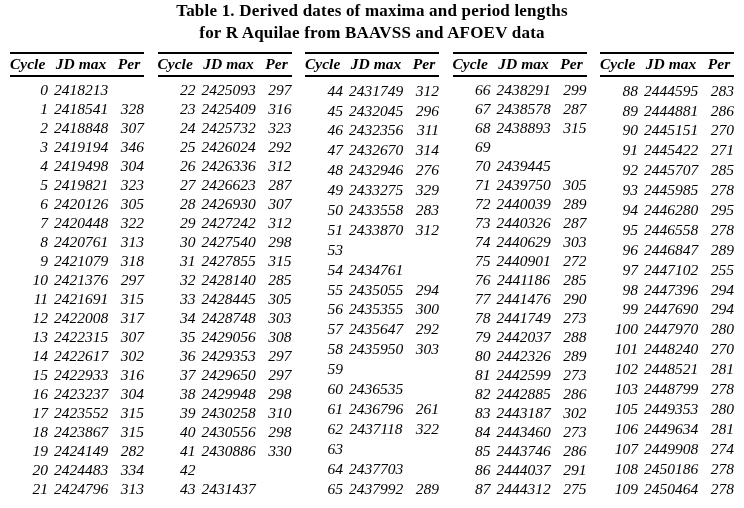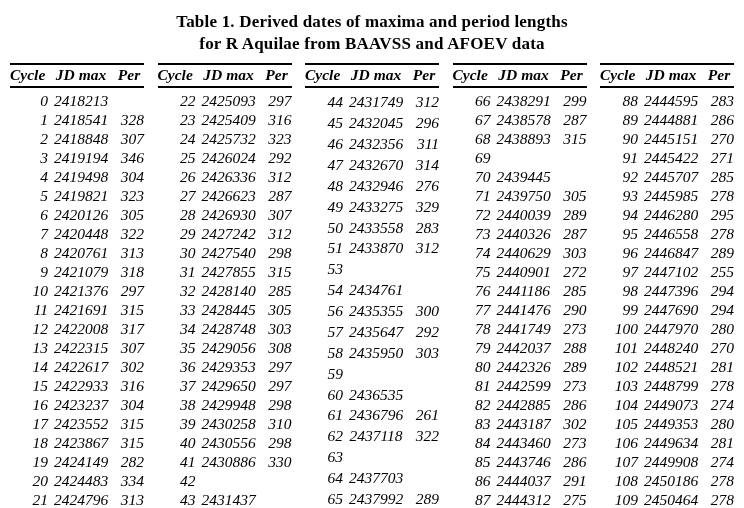--- a/index.html
+++ b/index.html
@@ -15,21 +15,20 @@
   .page {
     width: 744px;
     height: 508px;
     box-sizing: border-box;
   }
   .title-block {
     text-align: center;
     font-weight: bold;
     font-size: 17px;
     line-height: 22px;
-    padding-top: 11px;
     letter-spacing: 0.2px;
   }
   .table-area {
     display: flex;
     justify-content: space-between;
     margin: 8px 10px 0 10px;
   }
   table.group {
     border-collapse: collapse;
     table-layout: fixed;
@@ -366,20 +365,25 @@
             <td class="col-cycle">53</td>
             <td class="col-jd"></td>
             <td class="col-per"></td>
           </tr>
           <tr>
             <td class="col-cycle">54</td>
             <td class="col-jd">2434761</td>
             <td class="col-per"></td>
           </tr>
           <tr>
+            <td class="col-cycle">55</td>
+            <td class="col-jd">2435055</td>
+            <td class="col-per">294</td>
+          </tr>
+          <tr>
             <td class="col-cycle">56</td>
             <td class="col-jd">2435355</td>
             <td class="col-per">300</td>
           </tr>
           <tr>
             <td class="col-cycle">57</td>
             <td class="col-jd">2435647</td>
             <td class="col-per">292</td>
           </tr>
           <tr>
@@ -626,25 +630,20 @@
           </tr>
           <tr>
             <td class="col-cycle">102</td>
             <td class="col-jd">2448521</td>
             <td class="col-per">281</td>
           </tr>
           <tr>
             <td class="col-cycle">103</td>
             <td class="col-jd">2448799</td>
             <td class="col-per">278</td>
-          </tr>
-          <tr>
-            <td class="col-cycle">104</td>
-            <td class="col-jd">2449073</td>
-            <td class="col-per">274</td>
           </tr>
           <tr>
             <td class="col-cycle">105</td>
             <td class="col-jd">2449353</td>
             <td class="col-per">280</td>
           </tr>
           <tr>
             <td class="col-cycle">106</td>
             <td class="col-jd">2449634</td>
             <td class="col-per">281</td>

